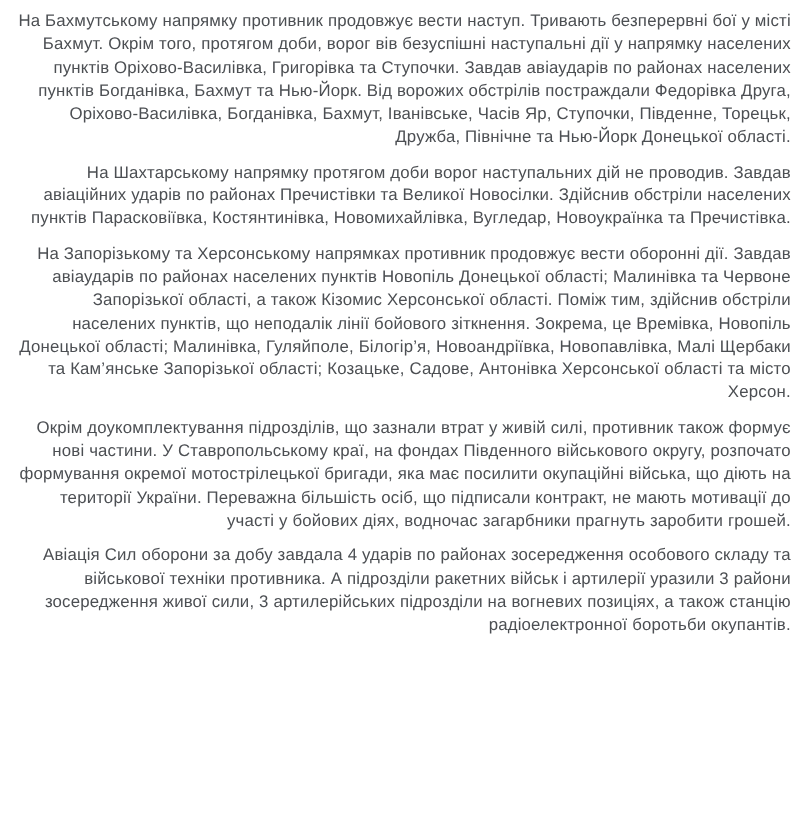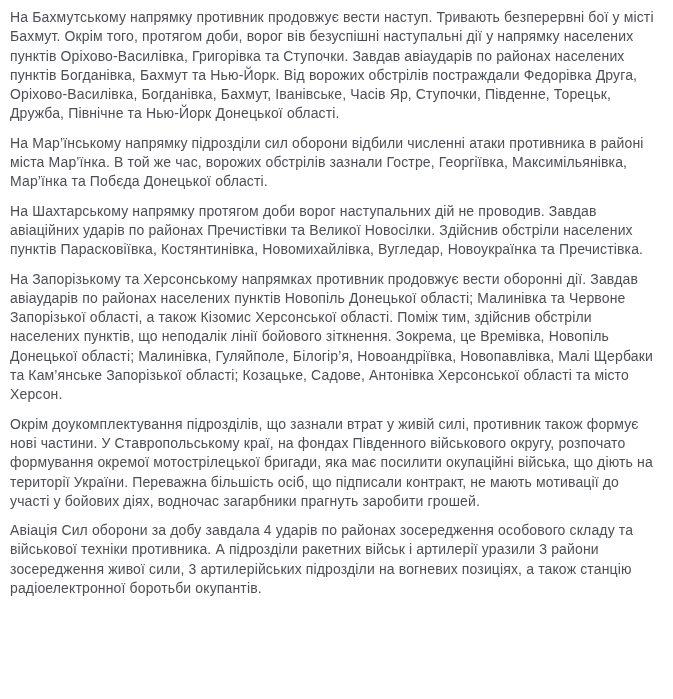--- a/index.html
+++ b/index.html
@@ -14,30 +14,29 @@
     font-family: "Liberation Sans", "DejaVu Sans", sans-serif;
   }
   .report {
     box-sizing: border-box;
     width: 673px;
     padding: 8px 14px 0 10px;
     color: #4c4f53;
     font-size: 14px;
     line-height: 19.3px;
     letter-spacing: 0.01em;
-    text-align: left;
+    text-align: right;
   }
   .report p {
     margin: 0 0 10px 0;
     padding: 0;
   }
 </style>
 </head>
 <body style="background: rgb(255, 255, 255);">
 
 <main class="report" style="color: rgb(76, 79, 83);">
   <p>На Бахмутському напрямку противник продовжує вести наступ. Тривають безперервні бої у місті Бахмут. Окрім того, протягом доби, ворог вів безуспішні наступальні дії у напрямку населених пунктів Оріхово-Василівка, Григорівка та Ступочки. Завдав авіаударів по районах населених пунктів Богданівка, Бахмут та Нью-Йорк. Від ворожих обстрілів постраждали Федорівка Друга, Оріхово-Василівка, Богданівка, Бахмут, Іванівське, Часів Яр, Ступочки, Південне, Торецьк, Дружба, Північне та Нью-Йорк Донецької області.</p>
-  <p>На Мар’їнському напрямку підрозділи сил оборони відбили численні атаки противника в районі міста Мар’їнка. В той же час, ворожих обстрілів зазнали Гостре, Георгіївка, Максимільянівка, Мар’їнка та Побєда Донецької області.</p>
   <p>На Шахтарському напрямку протягом доби ворог наступальних дій не проводив. Завдав авіаційних ударів по районах Пречистівки та Великої Новосілки. Здійснив обстріли населених пунктів Парасковіївка, Костянтинівка, Новомихайлівка, Вугледар, Новоукраїнка та Пречистівка.</p>
   <p>На Запорізькому та Херсонському напрямках противник продовжує вести оборонні дії. Завдав авіаударів по районах населених пунктів Новопіль Донецької області; Малинівка та Червоне Запорізької області, а також Кізомис Херсонської області. Поміж тим, здійснив обстріли населених пунктів, що неподалік лінії бойового зіткнення. Зокрема, це Времівка, Новопіль Донецької області; Малинівка, Гуляйполе, Білогір’я, Новоандріївка, Новопавлівка, Малі Щербаки та Кам’янське Запорізької області; Козацьке, Садове, Антонівка Херсонської області та місто Херсон.</p>
   <p>Окрім доукомплектування підрозділів, що зазнали втрат у живій силі, противник також формує нові частини. У Ставропольському краї, на фондах Південного військового округу, розпочато формування окремої мотострілецької бригади, яка має посилити окупаційні війська, що діють на території України. Переважна більшість осіб, що підписали контракт, не мають мотивації до участі у бойових діях, водночас загарбники прагнуть заробити грошей.</p>
   <p>Авіація Сил оборони за добу завдала 4 ударів по районах зосередження особового складу та військової техніки противника. А підрозділи ракетних військ і артилерії уразили 3 райони зосередження живої сили, 3 артилерійських підрозділи на вогневих позиціях, а також станцію радіоелектронної боротьби окупантів.</p>
 </main>
 
 </body></html>

